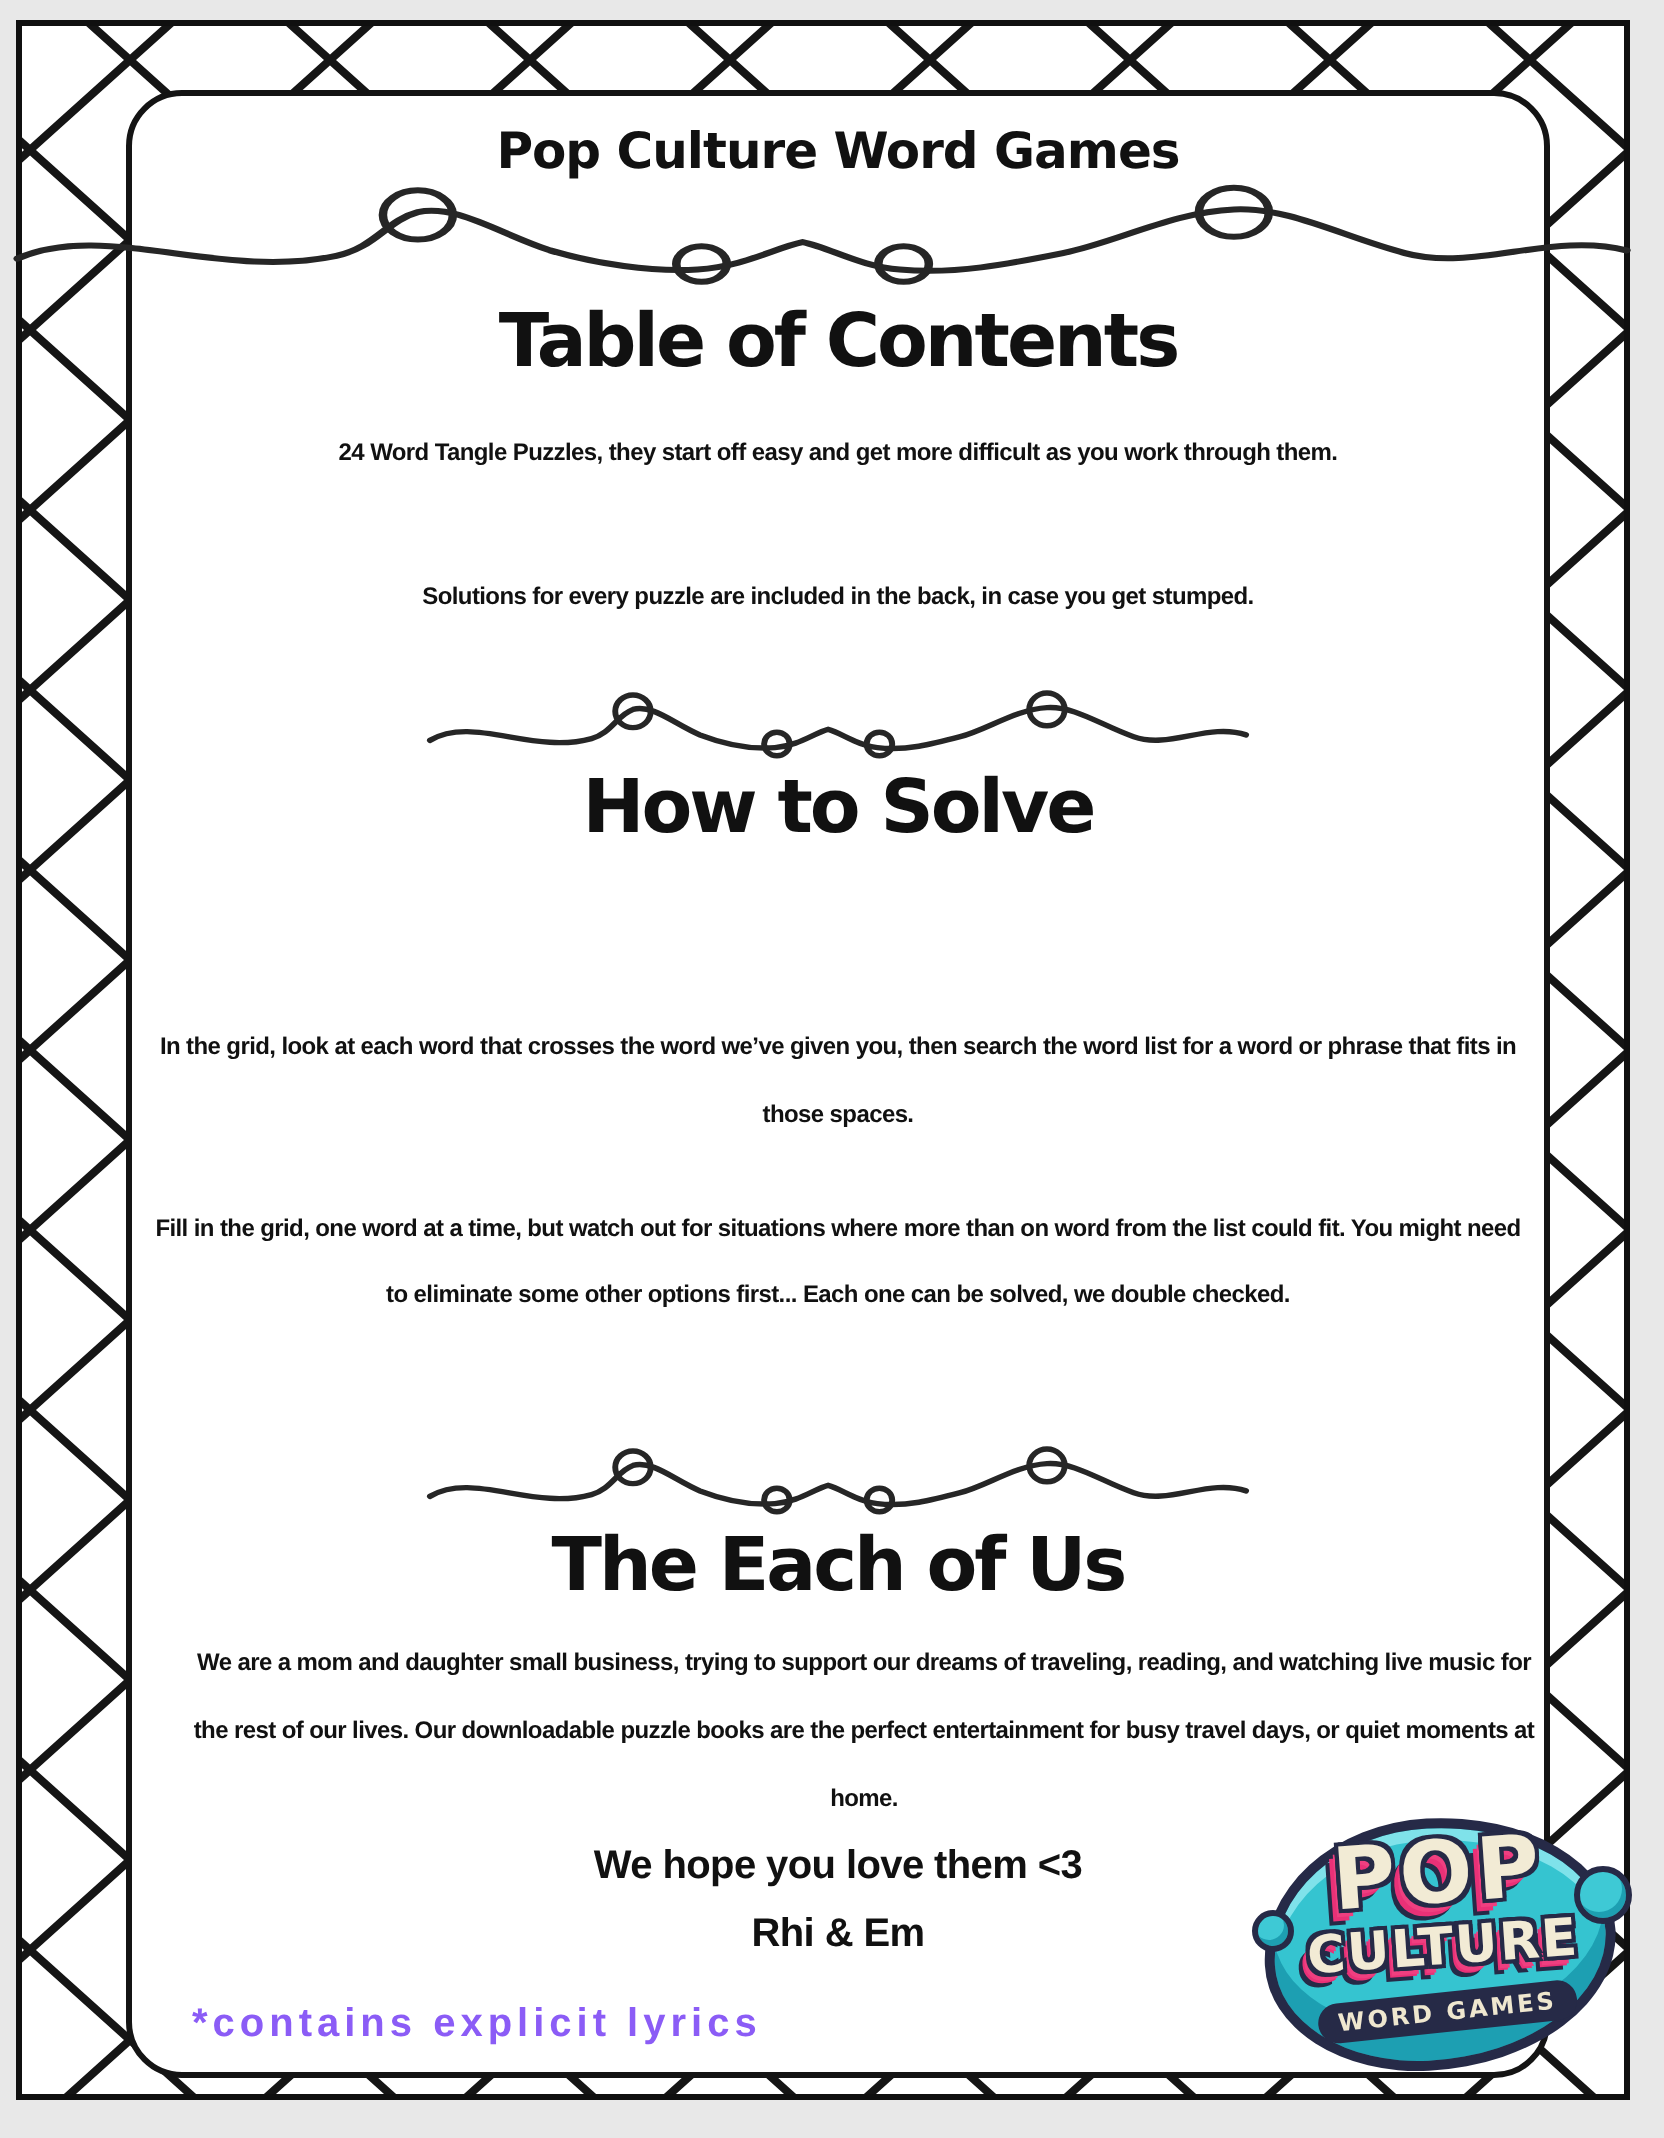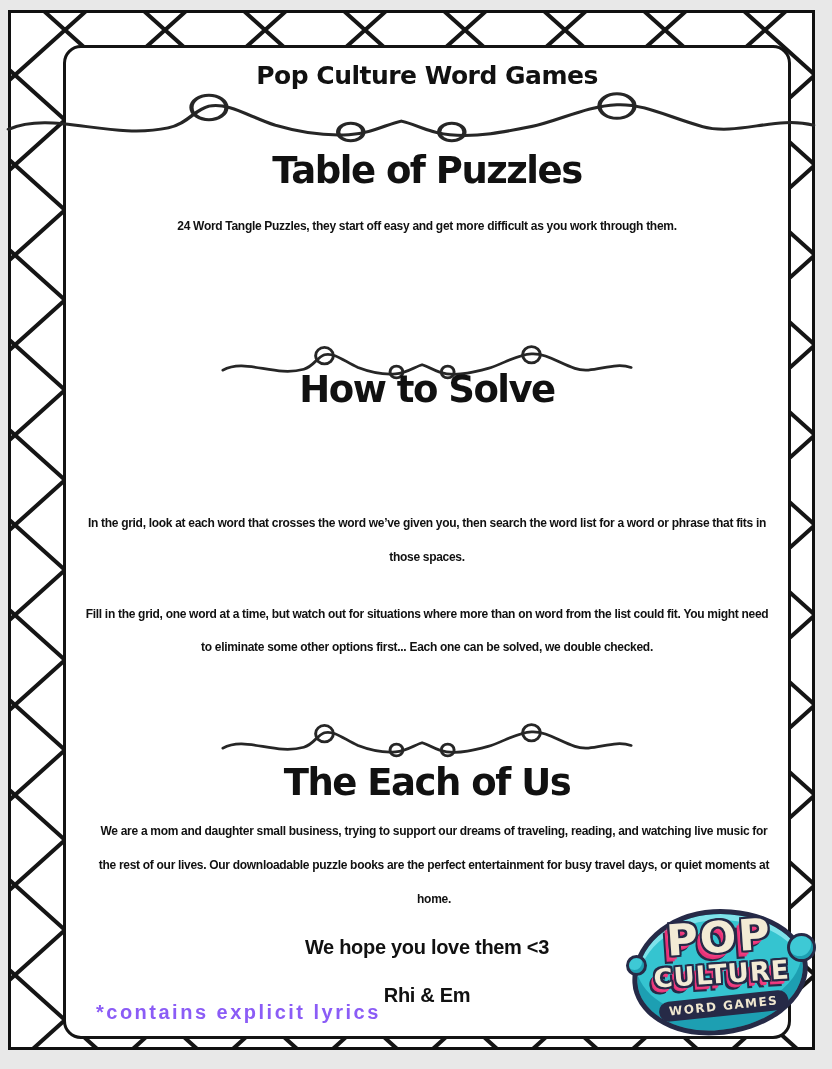--- a/index.html
+++ b/index.html
@@ -2,33 +2,33 @@
 <html><head>
 <meta charset="utf-8">
 <style>
   html,body { margin:0; padding:0; background:#e8e8e8; }
   .page { position:relative; width:832px; height:1069px; background:#e8e8e8; overflow:hidden;
           font-family:"Liberation Sans",sans-serif; color:#111; }
   .sheet { position:absolute; left:8px; top:10px; width:801px; height:1034px;
            background:#ffffff; border:3px solid #101010; }
   .lattice { position:absolute; left:0; top:0; width:100%; height:100%; }
   .card { position:absolute; left:52px; top:32px; width:706px; height:988px;
-          background:#ffffff; border:3px solid #141414; border-radius:18px; z-index:2;padding-left:16px; }
+          background:#ffffff; border:3px solid #141414; border-radius:28px; z-index:2; }
   .top-squiggle { position:absolute; left:-8px; top:74px; width:816px; height:60px; z-index:3; }
 
   .blk { position:absolute; left:0; right:0; text-align:center; }
   .book-title { font-family:"DejaVu Sans","Liberation Sans",sans-serif; font-weight:700;
                 font-size:25px; letter-spacing:-0.5px; }
   .h { font-family:"DejaVu Sans","Liberation Sans",sans-serif; font-weight:700;
        font-size:37px; line-height:46px; letter-spacing:-1.5px; }
   .para { font-weight:700; font-size:12px; line-height:36px; letter-spacing:-0.3px;
           max-width:684px; margin:0 auto; }
   .para.tight { line-height:34px; }
   .story-wrap .para { line-height:34px;margin-left:26px; }
-  .closing { font-weight:700; font-size:20px; line-height:34px; letter-spacing:-0.3px; margin:14px; }
+  .closing { font-weight:700; font-size:20px; line-height:34px; letter-spacing:-0.3px; margin:0; }
   .divider { position:absolute; left:50%; transform:translateX(-50%); width:414px; height:40px; }
 
   .footnote { position:absolute; left:30px; bottom:12px; font-weight:700; font-size:20px;
               letter-spacing:2.5px; color:#8b5cf6; text-align:left; }
 
   
   .logo { position:absolute; right:-2px; bottom:6px; width:186px; height:140px; z-index:5; }
   .blob { position:absolute; left:4px; top:8px; right:6px; bottom:6px; background:#35c4d0;
           border:5px solid #262a47; border-radius:48% 52% 55% 45% / 55% 48% 52% 45%;
           box-shadow: inset 0 -16px 0 #1d9fb2, inset 0 6px 0 #7fe2ea; transform:rotate(-3deg); }
@@ -66,35 +66,38 @@
           <path d="M0,0 L100,90 M0,90 L100,0 M-2,88 L2,92 M98,-2 L102,2" stroke="#151515" stroke-width="4" fill="none"></path>
         </pattern>
       </defs>
       <rect x="0" y="0" width="801" height="1034" fill="url(#lat)"></rect>
     </svg>
 
     <div class="card">
 
       <div class="blk book-title" style="top:13px">Pop Culture Word Games</div>
 
-      <div class="blk h" style="top:100px">Table of Puzzles</div>
+      <div class="blk h" style="top:100px">Table of Contents</div>
 
       <div class="blk" style="top:160px">
         <p class="para">24 Word Tangle Puzzles, they start off easy and get more difficult as you work through them.</p>
+      </div>
+      <div class="blk" style="top:232px">
+        <p class="para">Solutions for every puzzle are included in the back,  in case you get stumped.</p>
       </div>
 
       <svg class="divider squig" style="top:294px" viewBox="0 0 420 44" preserveAspectRatio="none">
         <path stroke-width="3" d="M3,31 C25,17 55,39 85,30 C95,27 98,17 106,14 C116,11 127,22 140,28 C152,33 166,36 178,35 C190,34 198,27 205,25 C212,27 220,34 230,35 C244,37 258,33 272,29 C286,25 300,14 316,13 C330,12 344,23 360,29 C378,36 398,21 417,28"></path>
         <circle cx="106" cy="15" r="9" stroke-width="3"></circle>
         <circle cx="179" cy="33" r="6.5" stroke-width="3"></circle>
         <circle cx="231" cy="33" r="6.5" stroke-width="3"></circle>
         <circle cx="316" cy="14" r="9" stroke-width="3"></circle>
       </svg>
 
-      <div class="blk h" style="top:319px">How to Solve</div>
+      <div class="blk h" style="top:333px">How to Solve</div>
 
       <div class="blk" style="top:550px">
         <p class="para tight" style="line-height:33px">Fill in the grid, one word at a time, but watch out for situations where more than on word from the list could fit. You might need to eliminate some other options first... Each one can be solved, we double checked.</p>
       </div>
       <div class="blk" style="top:458px">
         <p class="para tight">In the grid, look at each word that crosses the word we’ve given you, then search the word list for a word or phrase that fits in those spaces.</p>
       </div>
 
       <svg class="divider squig" style="top:672px" viewBox="0 0 420 44" preserveAspectRatio="none">
         <path stroke-width="3" d="M3,31 C25,17 55,39 85,30 C95,27 98,17 106,14 C116,11 127,22 140,28 C152,33 166,36 178,35 C190,34 198,27 205,25 C212,27 220,34 230,35 C244,37 258,33 272,29 C286,25 300,14 316,13 C330,12 344,23 360,29 C378,36 398,21 417,28"></path>

